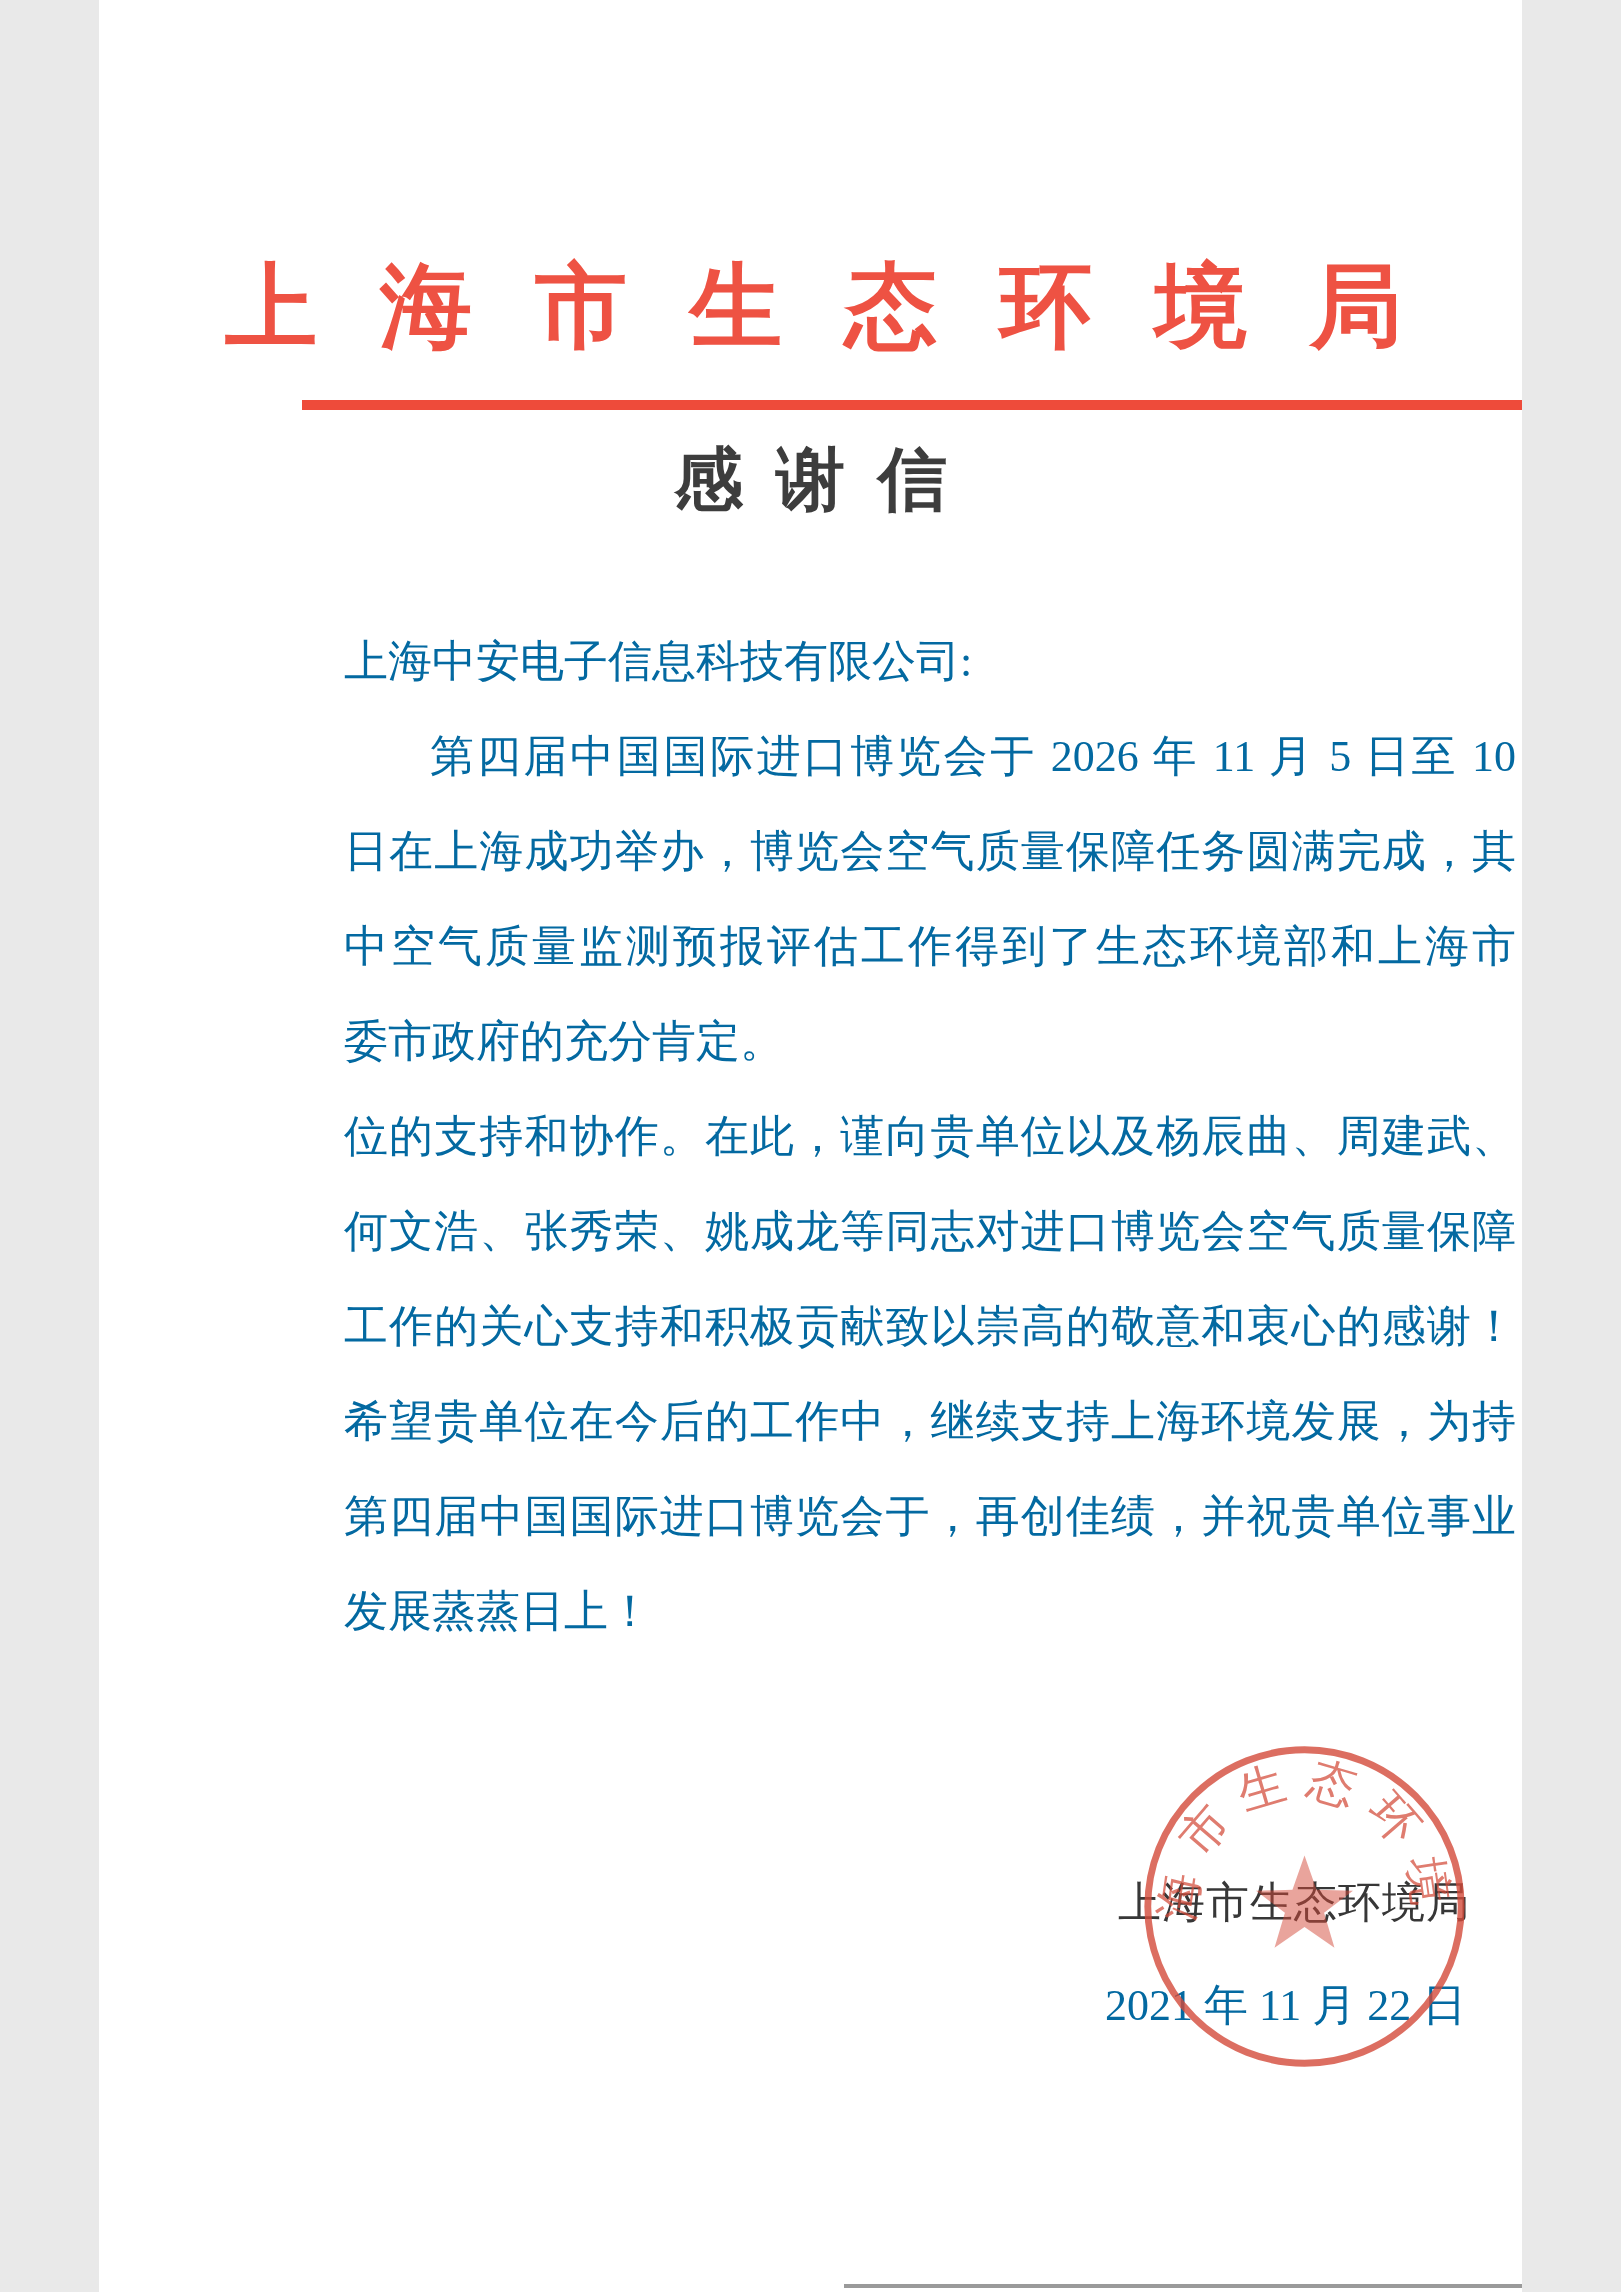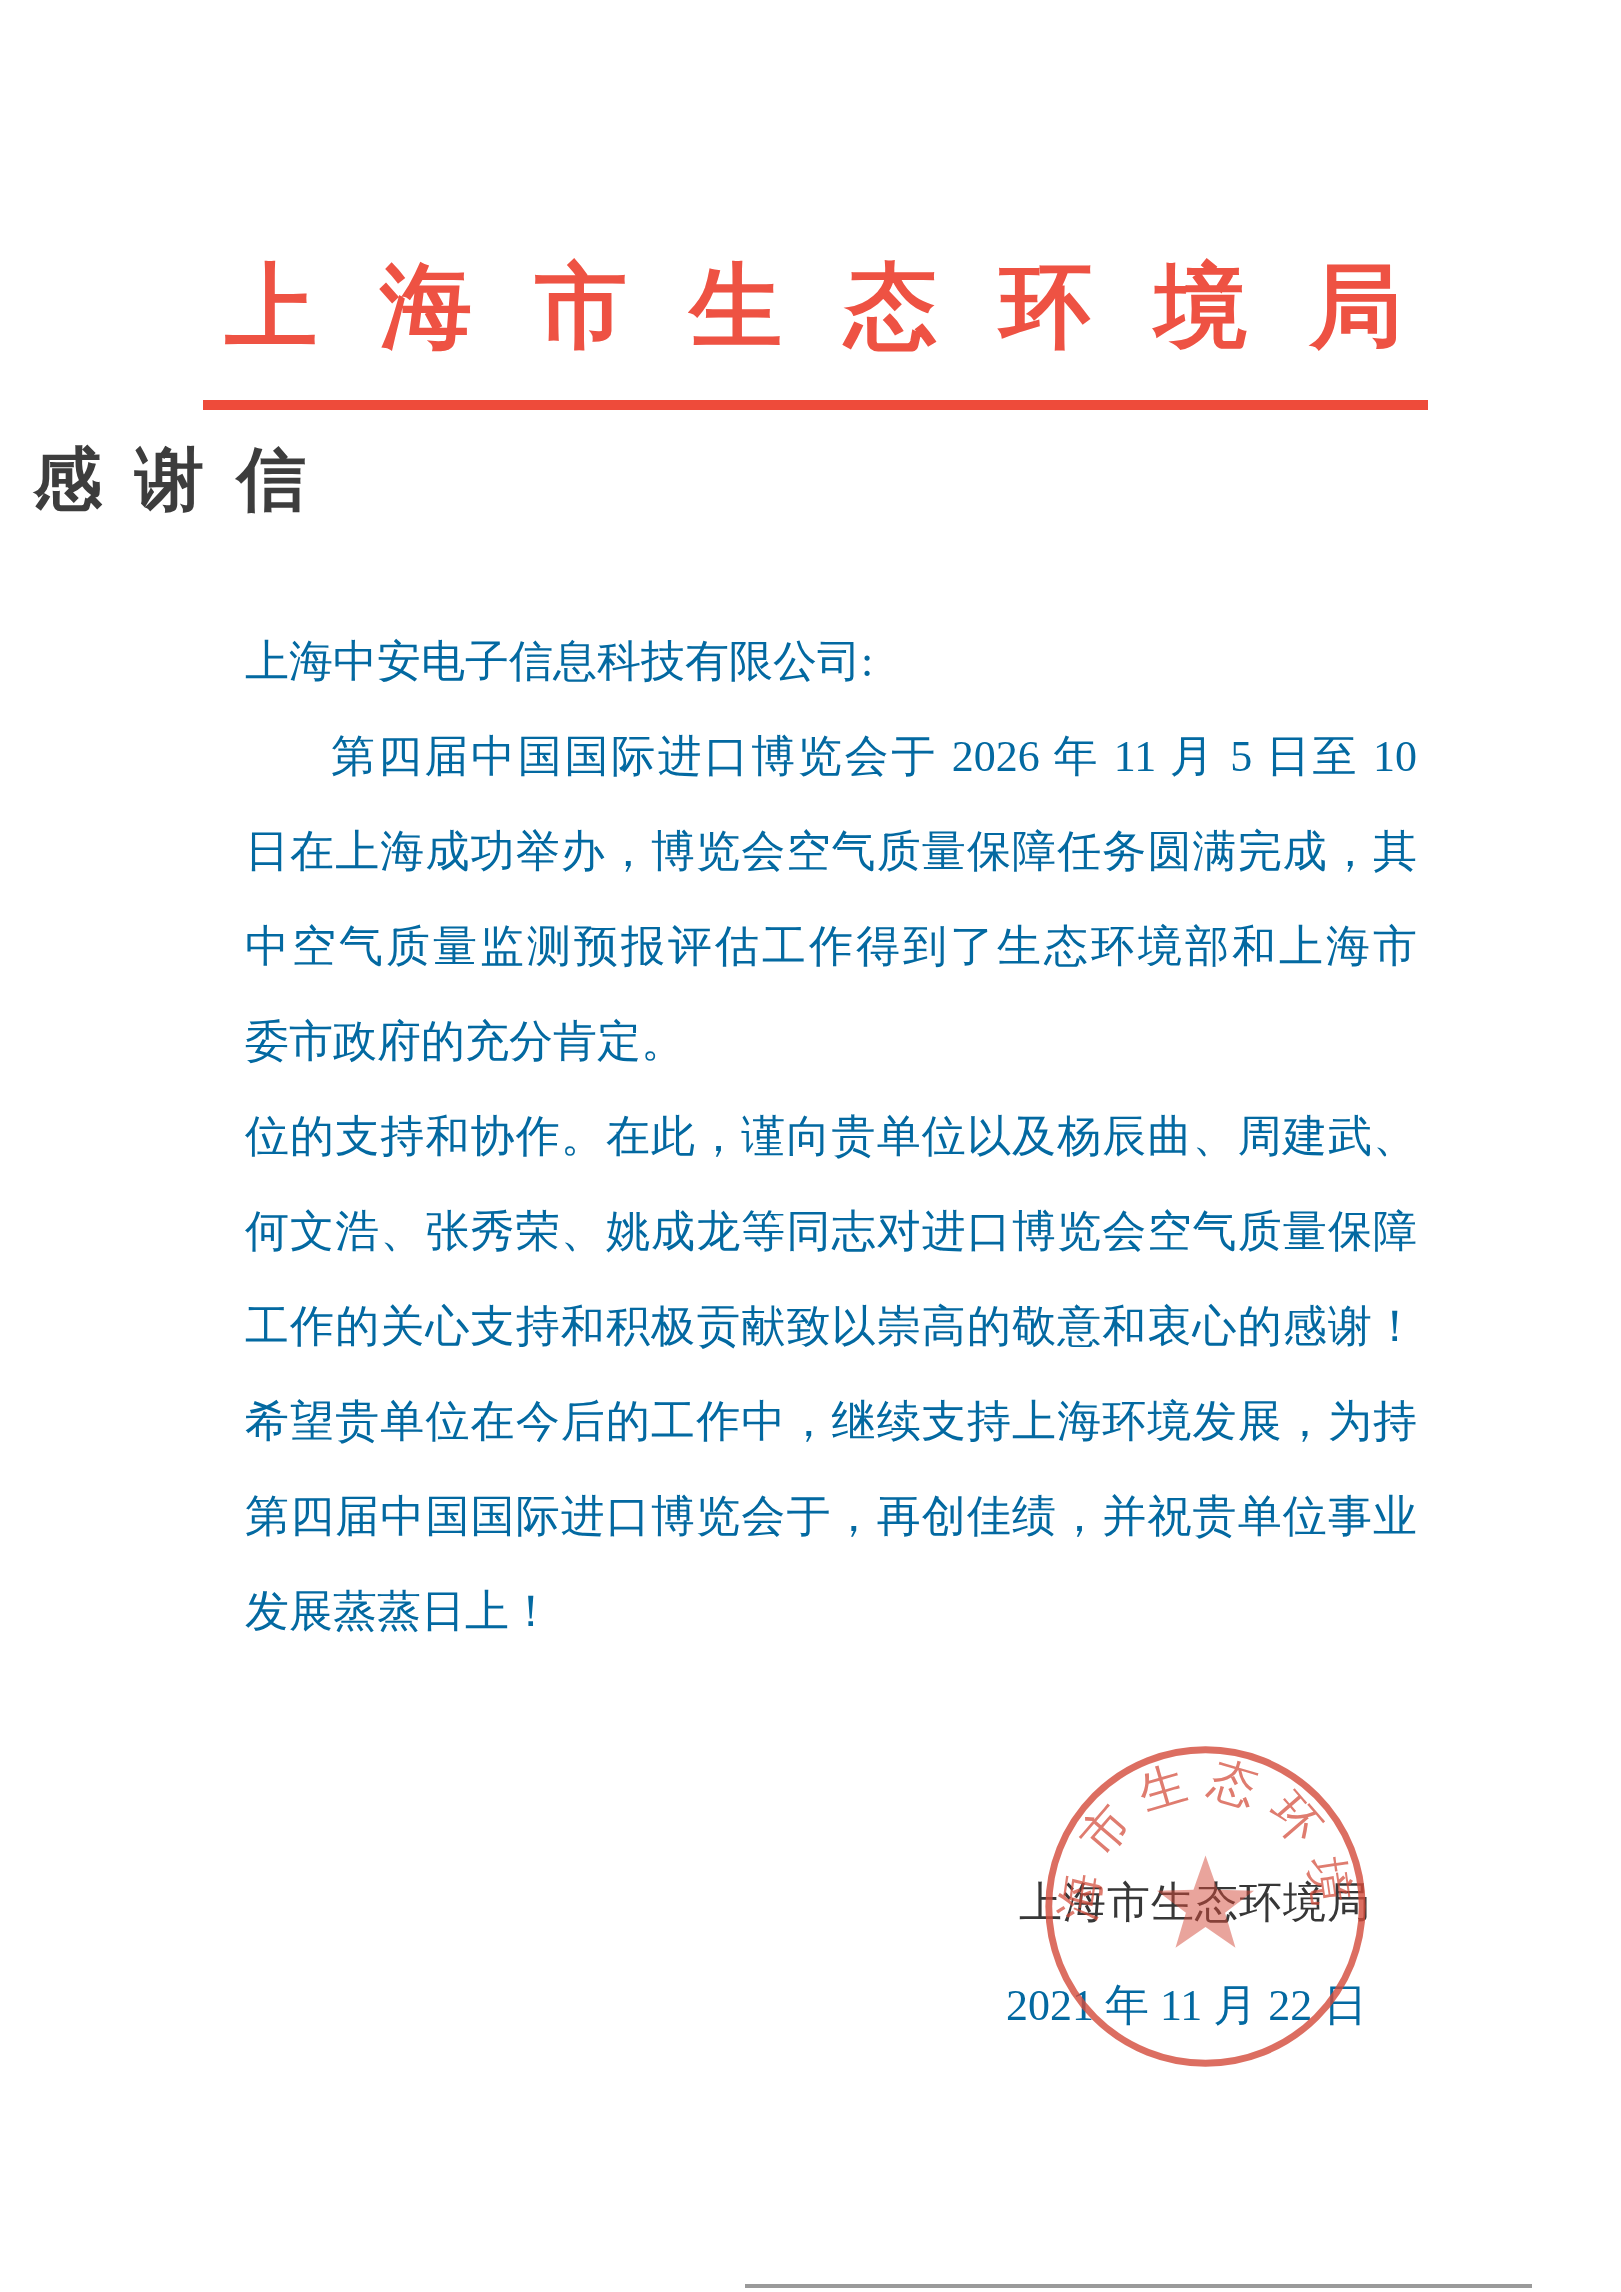--- a/index.html
+++ b/index.html
@@ -1,18 +1,18 @@
 <!DOCTYPE html>
 <html><head>
 <meta charset="utf-8">
 <style>
   html,body{margin:0;padding:0;background:#e9e9e9;}
   .page{
     position:relative;
-    width:1621px;height:2293px;
+    width:1423px;height:2293px;
     margin:0 auto;
     background:#ffffff;
     overflow:hidden;
     font-family:"Liberation Serif","DejaVu Serif",serif;
   }
   
   .org-header{
     position:absolute;top:257px;left:0;width:100%;
     text-align:center;
     font-size:92px;font-weight:bold;
@@ -22,21 +22,21 @@
     line-height:1.1;
     white-space:nowrap;
   }
   .header-rule{
     position:absolute;left:203px;top:400px;
     width:1225px;height:9.8px;
     background:#ee4b3a;
   }
   .doc-title{
     position:absolute;top:443px;left:0;width:100%;
-    text-align:left;
+    text-align:center;
     font-size:69px;font-weight:bold;
     color:#3d3d3d;
     letter-spacing:33px;
     padding-left:33px;box-sizing:border-box;
     line-height:1.1;
   }
   .letter-body{
     position:absolute;left:245px;top:614px;width:1172px;
   }
   .bline{

